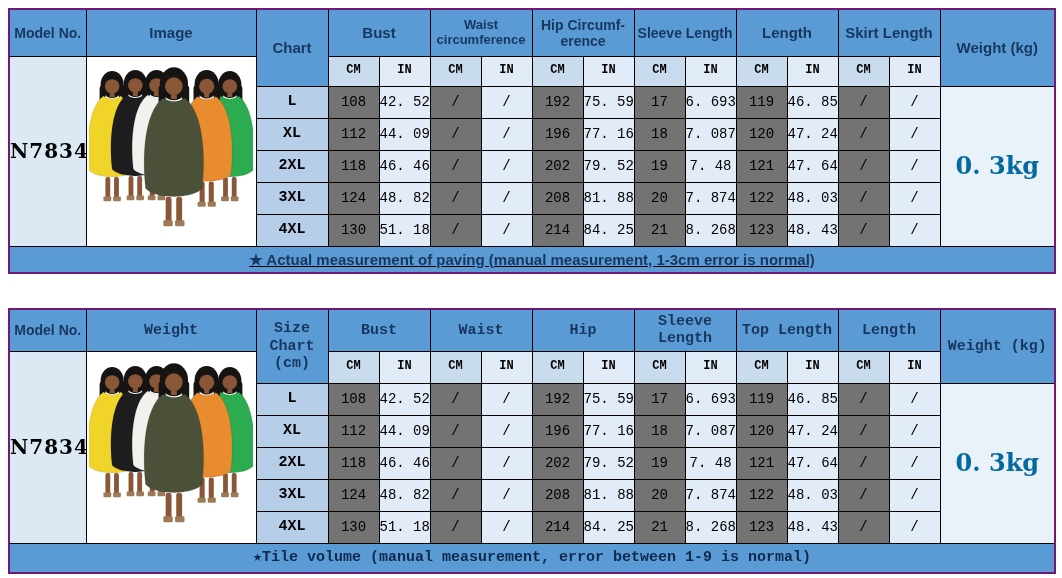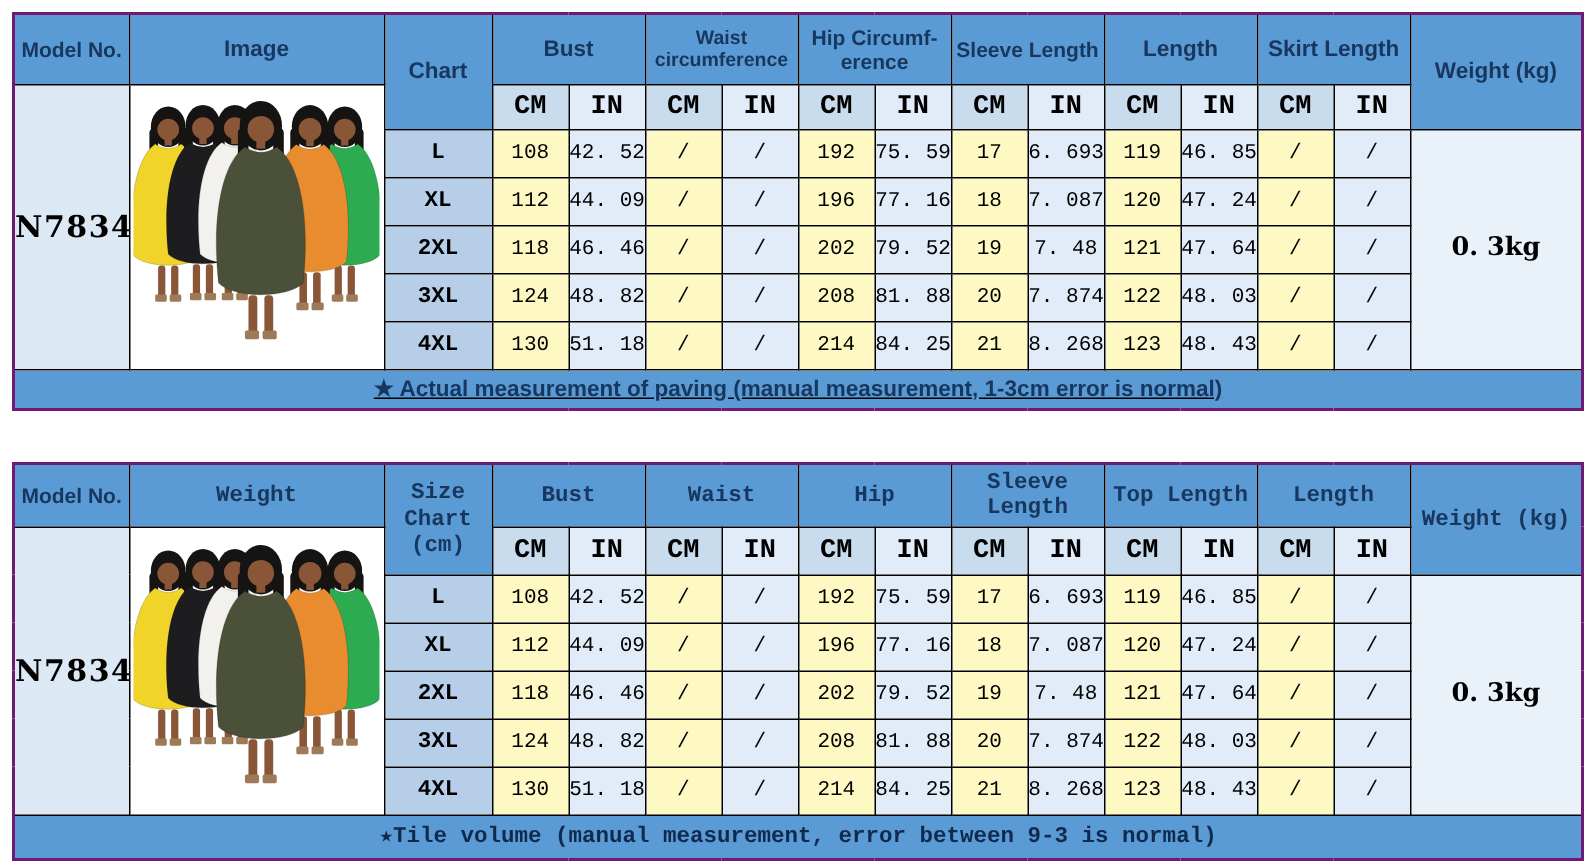--- a/index.html
+++ b/index.html
@@ -27,42 +27,42 @@
   th.hd{
     background:#5b9bd5;color:#17375e;font-weight:bold;font-size:15px;
   }
   #t1 th.hd{font-family:"Liberation Sans",sans-serif;}
   #t2 th.hd.mono{font-family:"Liberation Mono","DejaVu Sans Mono",monospace;font-size:15px;}
   th.hd.sm{font-size:13px;}
   th.hd.md{font-size:14px;}
   
   td.u{
     font-family:"Liberation Mono","DejaVu Sans Mono",monospace;
-    font-weight:bold;font-size:18px;color:#000;text-align:center;
+    font-weight:bold;font-size:12px;color:#000;text-align:center;
   }
   td.u.cm{background:#c9dcee;}
   td.u.in{background:#e2ecf8;}
   
   td.vc,td.vi{
     font-family:"Liberation Mono","DejaVu Sans Mono",monospace;
     font-size:14px;color:#000;white-space:nowrap;
   }
-  td.vc{background:#fef9c3;}
+  td.vc{background:#737373;}
   td.vi{background:#e2ecf8;}
   td.sizecell{
     background:#b6cee8;color:#000;font-weight:bold;font-size:15px;
     font-family:"Liberation Mono","DejaVu Sans Mono",monospace;
   }
   td.modelcell{
     background:#dce8f4;color:#000;font-weight:bold;font-size:20px;
     font-family:"DejaVu Serif","Liberation Serif",serif;letter-spacing:1px;
   }
   td.photocell{background:#ffffff;}
   td.weightcell{
-    background:#e9f1f9;color:#000000;font-weight:bold;font-size:17px;
+    background:#e9f1f9;color:#0369a1;font-weight:bold;font-size:24px;
     font-family:"DejaVu Serif","Liberation Serif",serif;
   }
   td.footer{
     background:#5b9bd5;color:#17375e;font-weight:bold;font-size:15px;
   }
   #t1 td.footer{font-family:"Liberation Sans",sans-serif;}
   #t2 td.footer{font-family:"Liberation Mono","DejaVu Sans Mono",monospace;color:#102a4d;}
   svg.photo{width:164px;height:184px;display:block;margin:2px auto 0 auto;}
   #models path[data-dress]{stroke:rgba(0,0,0,0.18);stroke-width:0.6;}
   #defsbox{position:absolute;width:0;height:0;overflow:hidden;}
@@ -411,16 +411,16 @@
         <td class="vc">214</td>
         <td class="vi">84. 25</td>
         <td class="vc">21</td>
         <td class="vi">8. 268</td>
         <td class="vc">123</td>
         <td class="vi">48. 43</td>
         <td class="vc">/</td>
         <td class="vi">/</td>
       </tr>
       <tr class="fr">
-      <td class="footer" colspan="16">★Tile volume (manual measurement, error between 9-3 is normal)</td>
+      <td class="footer" colspan="16">★Tile volume (manual measurement, error between 1-9 is normal)</td>
     </tr>
   </tbody>
 </table>
 
 </body></html>

